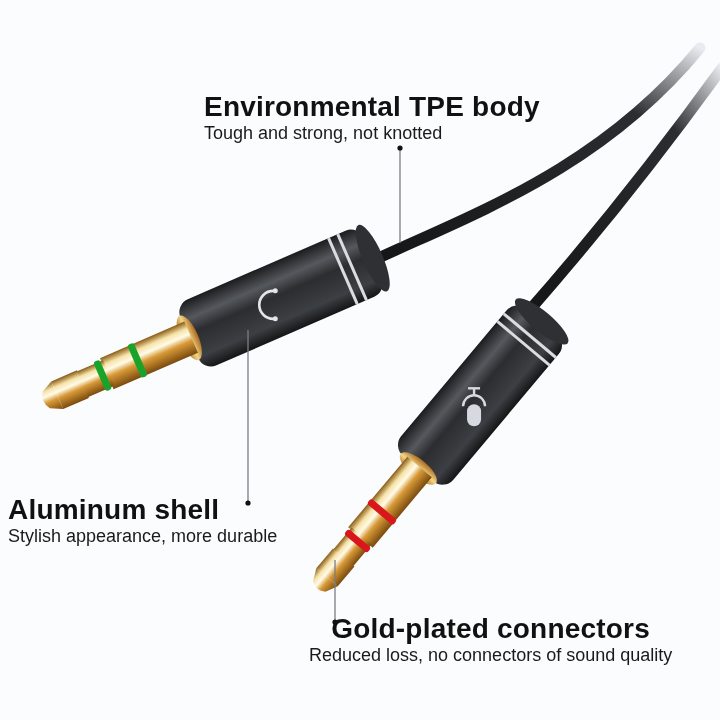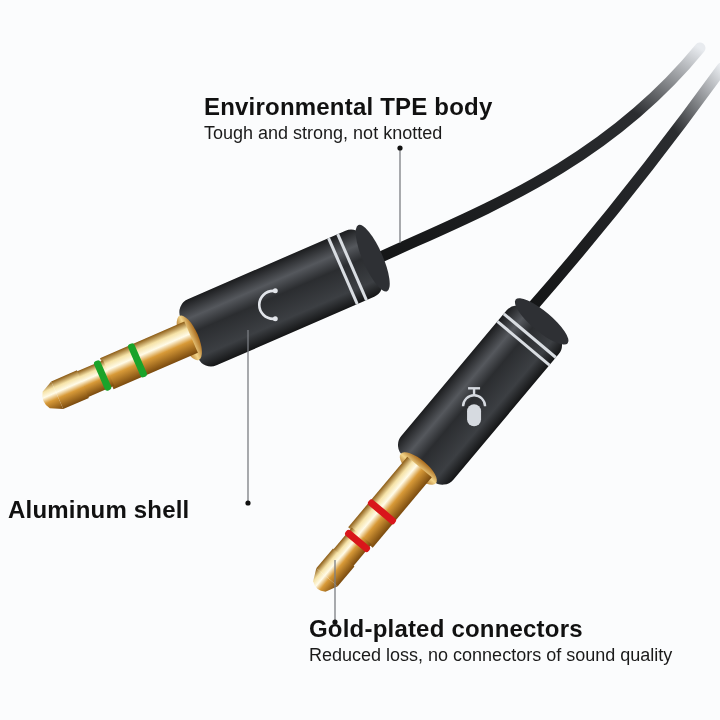--- a/index.html
+++ b/index.html
@@ -1,23 +1,23 @@
 <!DOCTYPE html>
 <html><head>
 <meta charset="utf-8">
 <style>
   html, body { margin: 0; padding: 0; }
   body { width: 720px; height: 720px; background: #fbfcfd; overflow: hidden; position: relative; font-family: "Liberation Sans", sans-serif; }
   .art { position: absolute; left: 0; top: 0; width: 720px; height: 720px; }
   .callout { position: absolute; color: #111; white-space: nowrap; }
-  .callout .title { font-weight: bold; font-size: 24px; line-height: 28px; letter-spacing: 0.2px; }
+  .callout .title { font-weight: bold; font-size: 28px; line-height: 28px; letter-spacing: 0.2px; }
   .callout .sub { font-size: 18px; line-height: 24px; color: #1a1a1a; }
   #c-tpe { left: 204px; top: 93px; }
   #c-alu { left: 8px; top: 468px; margin-top: 28px; }
-  #c-gold { left: 309px; top: 615px; }
+  #c-gold { left: 309px; top: 615px; text-align: center; }
 </style>
 </head>
 <body>
 
 <svg class="art" viewBox="0 0 720 720" xmlns="http://www.w3.org/2000/svg">
   <defs>
     <linearGradient id="cableFade" x1="0" y1="1" x2="1" y2="0">
       <stop offset="0" stop-color="#141516"></stop>
       <stop offset="0.75" stop-color="#2b2d30"></stop>
       <stop offset="1" stop-color="#e8ebef"></stop>
@@ -106,18 +106,19 @@
   </g>
 </svg>
 
 <div class="callout" id="c-tpe">
   <div class="title">Environmental TPE body</div>
   <div class="sub">Tough and strong, not knotted</div>
 </div>
 
 <div class="callout" id="c-alu">
   <div class="title">Aluminum shell</div>
+  <div class="sub">Stylish appearance, more durable</div>
 </div>
 
 <div class="callout" id="c-gold">
   <div class="title">Gold-plated connectors</div>
   <div class="sub">Reduced loss, no connectors of sound quality</div>
 </div>
 
 </body></html>

